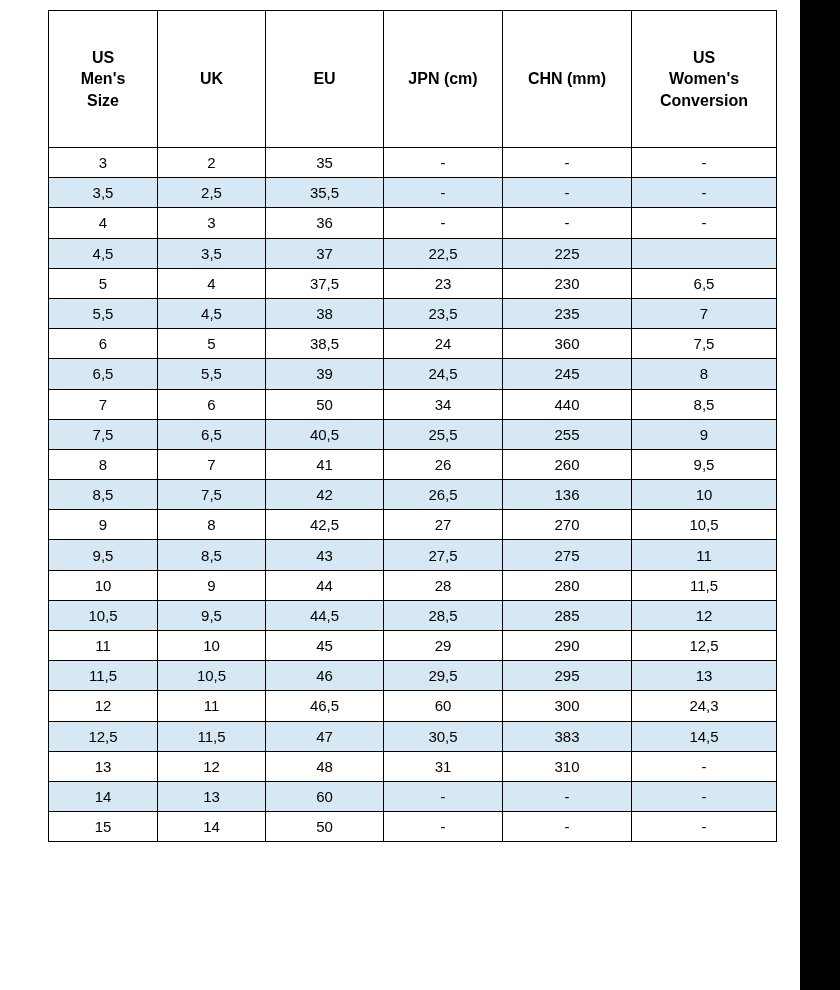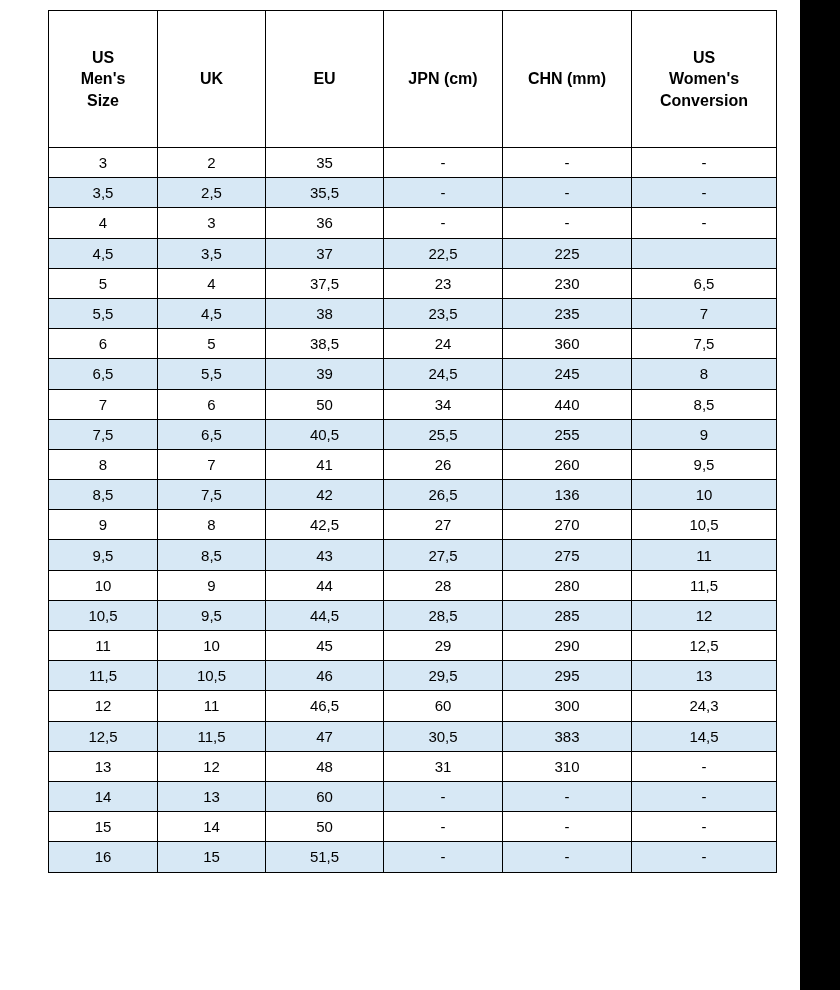--- a/index.html
+++ b/index.html
@@ -272,24 +272,16 @@
             <td>-</td>
           </tr>
           <tr>
             <td>15</td>
             <td>14</td>
             <td>50</td>
             <td>-</td>
             <td>-</td>
             <td>-</td>
           </tr>
-          <tr class="alt">
-            <td>16</td>
-            <td>15</td>
-            <td>51,5</td>
-            <td>-</td>
-            <td>-</td>
-            <td>-</td>
-          </tr>
         </tbody>
     </table>
   </div>
 </div>
 
 </body></html>

